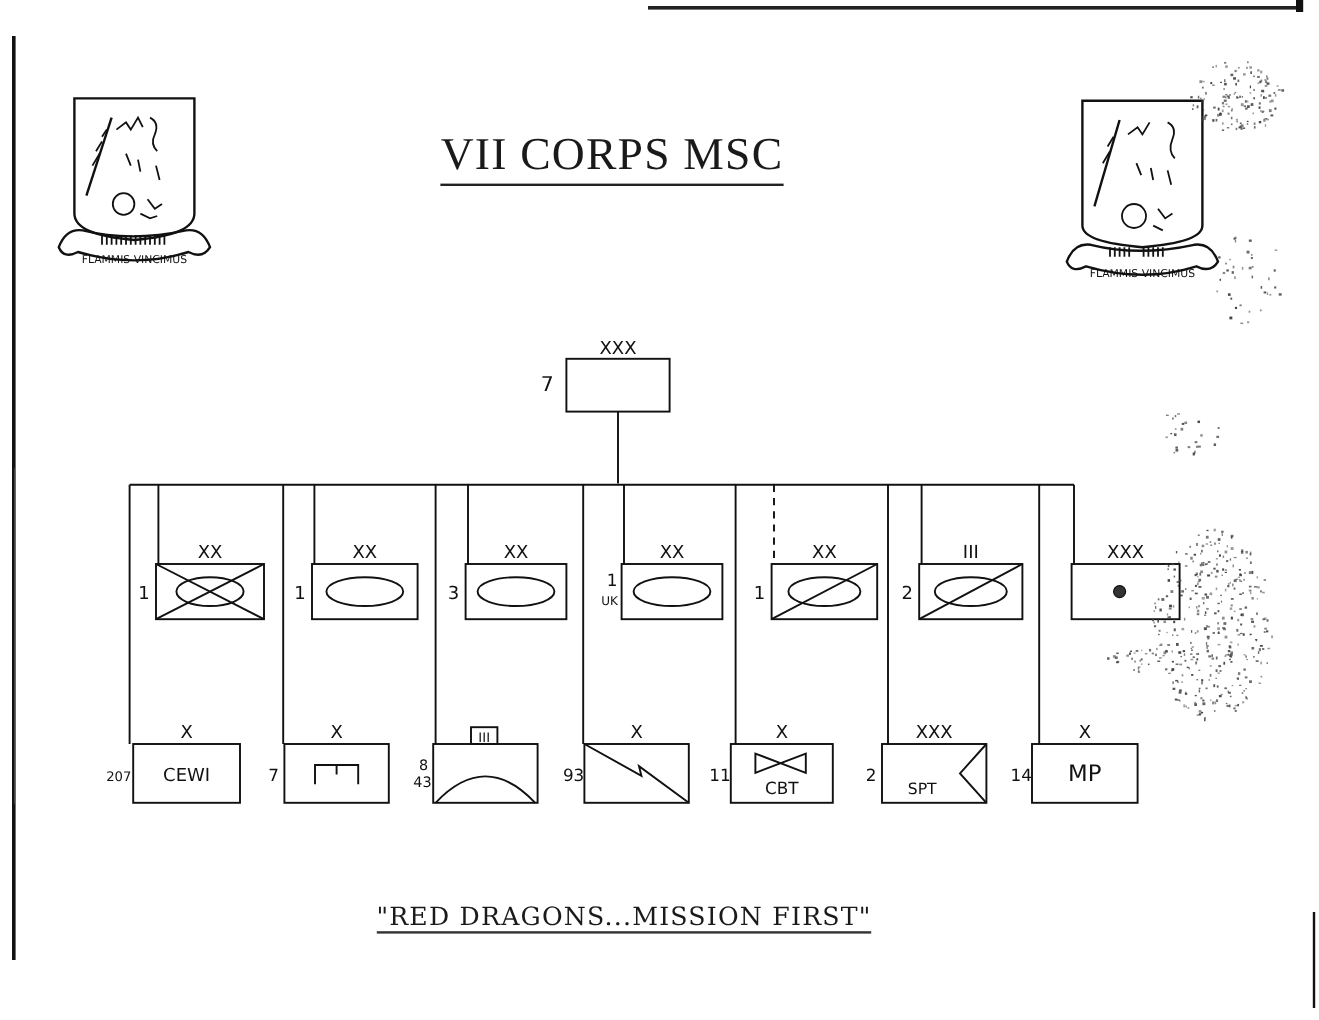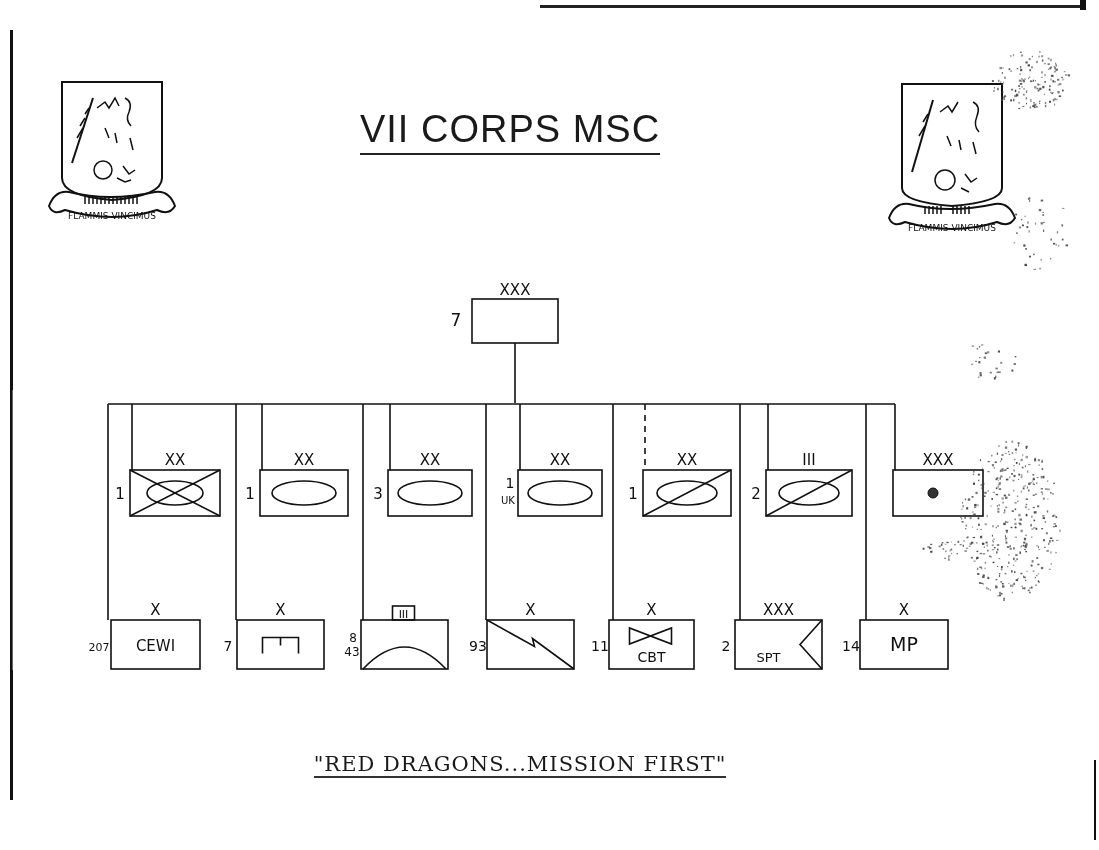--- a/index.html
+++ b/index.html
@@ -5,21 +5,21 @@
   html, body { margin:0; padding:0; background:#ffffff; }
   body { width:1099px; height:850px; position:relative; overflow:hidden;
          font-family:"DejaVu Serif", serif; color:#111; }
   .abs { position:absolute; }
   .frame-left { left:10px; top:30px; width:3px; height:770px; background:#111; }
   .frame-left-thin { left:12px; top:390px; width:1px; height:280px; background:#666; }
   .frame-top { left:540px; top:5px; width:545px; height:3px; background:#222; }
   .frame-top-tab { left:1080px; top:0px; width:6px; height:10px; background:#111; }
   .frame-right { left:1094px; top:760px; width:2px; height:80px; background:#111; }
   .title { left:300px; top:105px; width:420px; text-align:center;
-           font-family:Liberation Sans, sans-serif; font-size:38px; line-height:48px;
+           font-family:Liberation Serif, serif; font-size:38px; line-height:48px;
            letter-spacing:1px; color:#1a1a1a; }
   .title span { display:inline-block; border-bottom:2px solid #222; padding-bottom:0; }
   .motto { left:230px; top:752px; width:580px; text-align:center;
            font-family:"DejaVu Serif", serif; font-size:21px; letter-spacing:1px; color:#1a1a1a; }
   .motto span { border-bottom:2px solid #333; }
   svg { position:absolute; left:0; top:0; }
   .crest { position:absolute; }
 </style>
 </head>
 <body>

